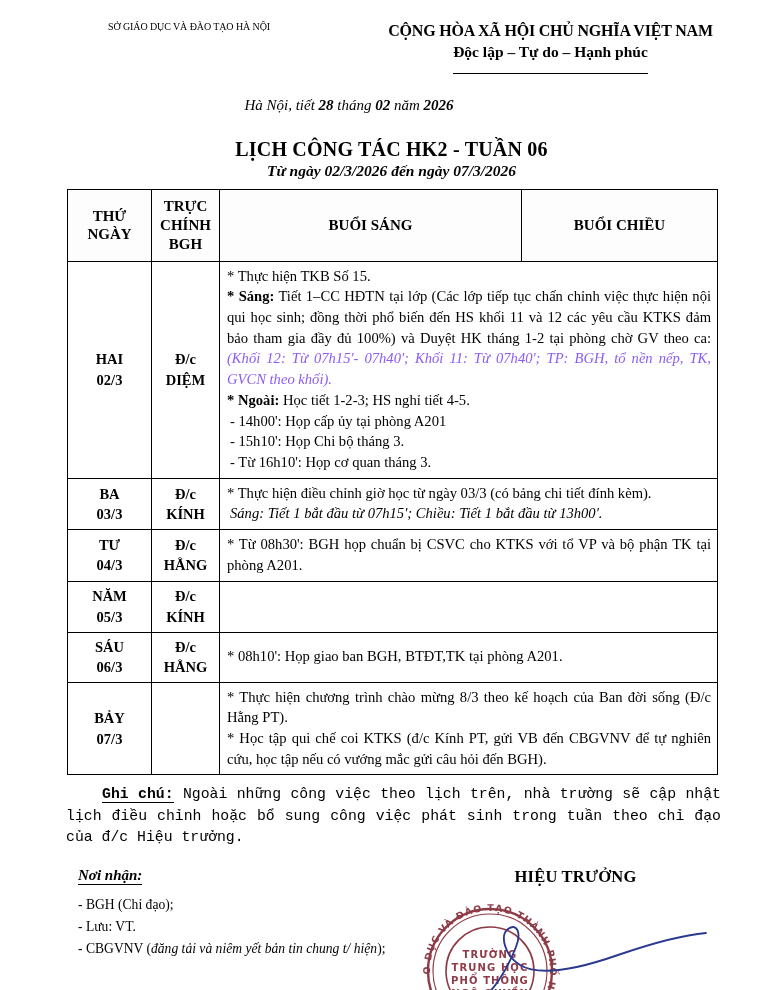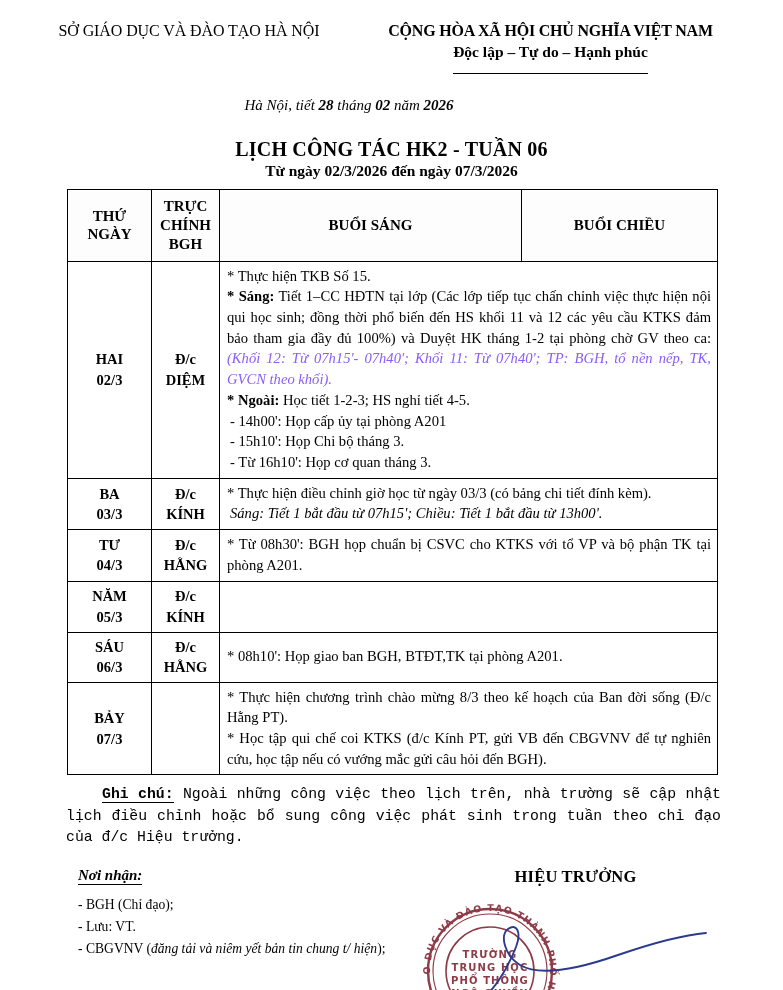--- a/index.html
+++ b/index.html
@@ -33,21 +33,21 @@
     width: 318px;
     text-align: center;
     padding-top: 2px;
   }
   .hdr-right {
     flex: 1;
     text-align: center;
     padding-top: 2px;
   }
   .hdr-org {
-    font-size: 16px;
+    font-size: 10px;
     letter-spacing: -0.1px;
     line-height: 1.32;
   }
   .hdr-school {
     font-size: 16.5px;
     font-weight: bold;
     line-height: 1.3;
     display: inline-block;
     border-bottom: 1.6px solid #000;
     padding-bottom: 1px;
@@ -82,20 +82,21 @@
     margin-top: 24px;
   }
   .doc-title {
     font-size: 20px;
     font-weight: bold;
     letter-spacing: 0.2px;
   }
   .doc-subtitle {
     font-size: 15.5px;
     font-weight: bold;
+    font-style: italic;
     margin-top: 1px;
   }
 
   
   .sched-wrap {
     margin: 9px 66px 0 67px;
   }
   table.sched {
     width: 650px;
     border-collapse: collapse;

